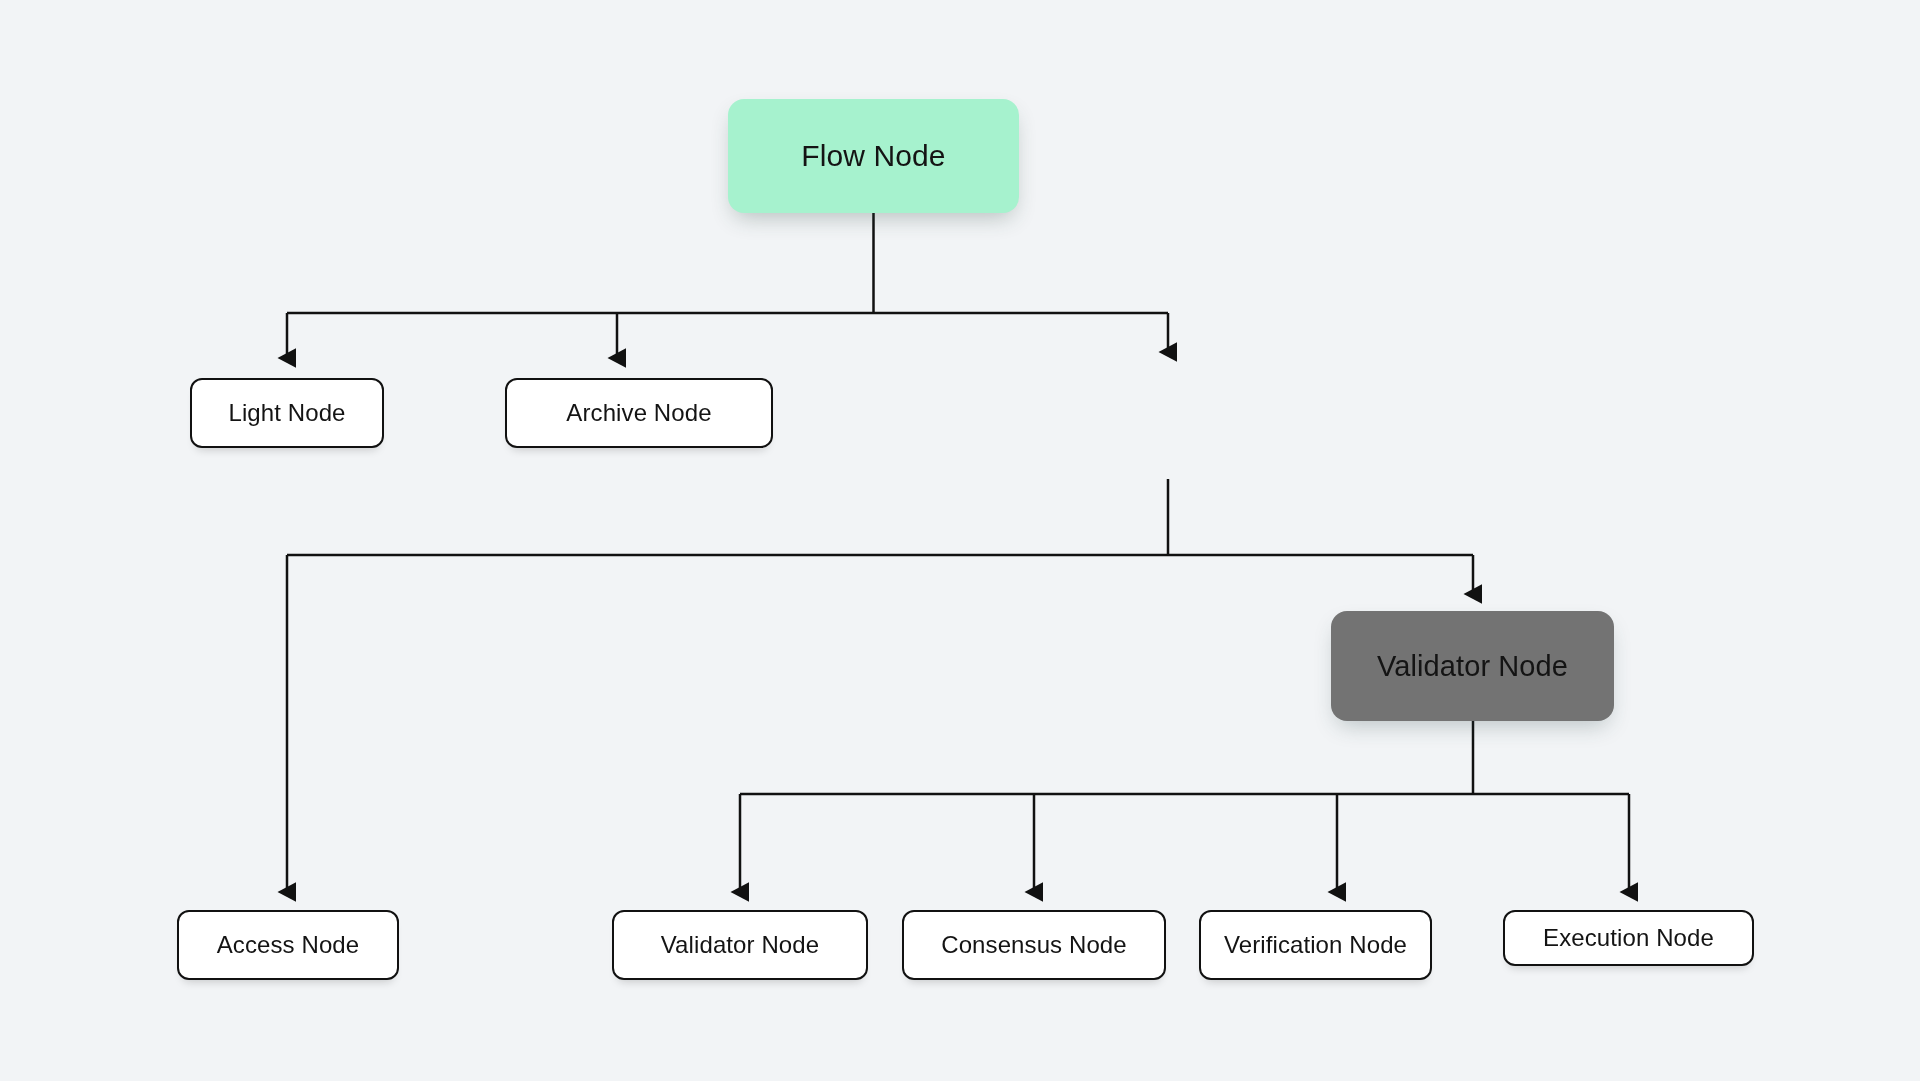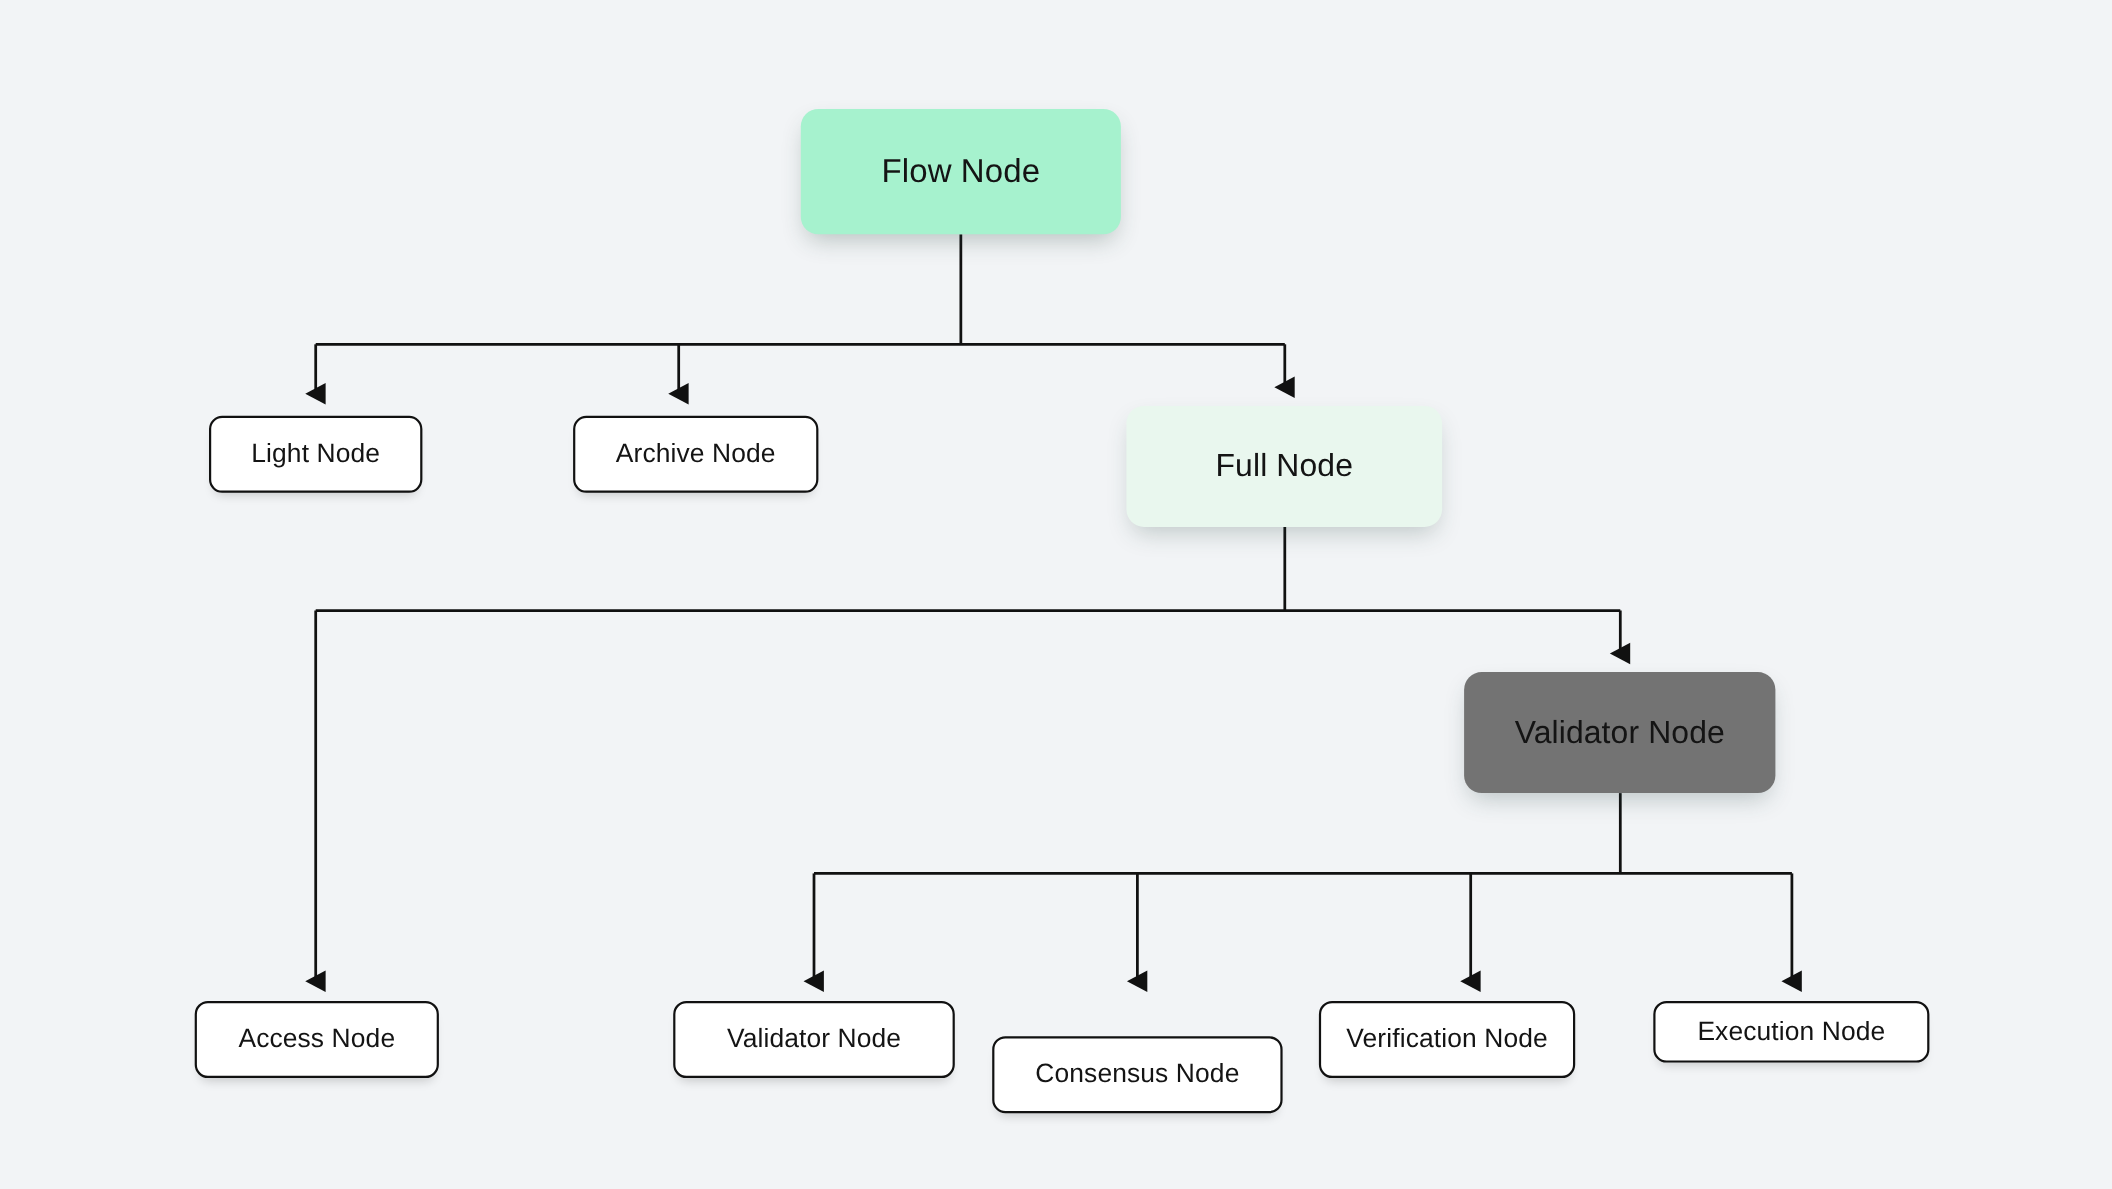--- a/index.html
+++ b/index.html
@@ -105,41 +105,38 @@
   </svg>
 
   <div class="node node-accent node-root" style="left:728px; top:99px; width:291px; height:114px;">
     <span class="node-label">Flow Node</span>
   </div>
 
   <div class="node node-plain" style="left:190px; top:378px; width:194px; height:70px;">
     <span class="node-label">Light Node</span>
   </div>
 
-  <div class="node node-plain" style="left:505px; top:378px; width:223px; height:70px;margin-left:16px;">
+  <div class="node node-plain" style="left:505px; top:378px; width:268px; height:70px;">
     <span class="node-label">Archive Node</span>
   </div>
 
-  <div class="node node-accent node-full" style="left:1024px; top:369px; width:287px; height:110px;">
-    <span class="node-label">Full Node</span>
-  </div>
 
   <div class="node node-accent node-validator" style="left:1331px; top:611px; width:283px; height:110px;">
     <span class="node-label">Validator Node</span>
   </div>
 
   <div class="node node-plain" style="left:177px; top:910px; width:222px; height:70px;">
     <span class="node-label">Access Node</span>
   </div>
 
   <div class="node node-plain" style="left:612px; top:910px; width:256px; height:70px;">
     <span class="node-label">Validator Node</span>
   </div>
 
-  <div class="node node-plain" style="left:902px; top:910px; width:264px; height:70px;margin-top:32px;">
+  <div class="node node-plain" style="left:902px; top:910px; width:264px; height:70px;">
     <span class="node-label">Consensus Node</span>
   </div>
 
   <div class="node node-plain" style="left:1199px; top:910px; width:233px; height:70px;">
     <span class="node-label">Verification Node</span>
   </div>
 
   <div class="node node-plain" style="left:1503px; top:910px; width:251px; height:56px;">
     <span class="node-label">Execution Node</span>
   </div>

